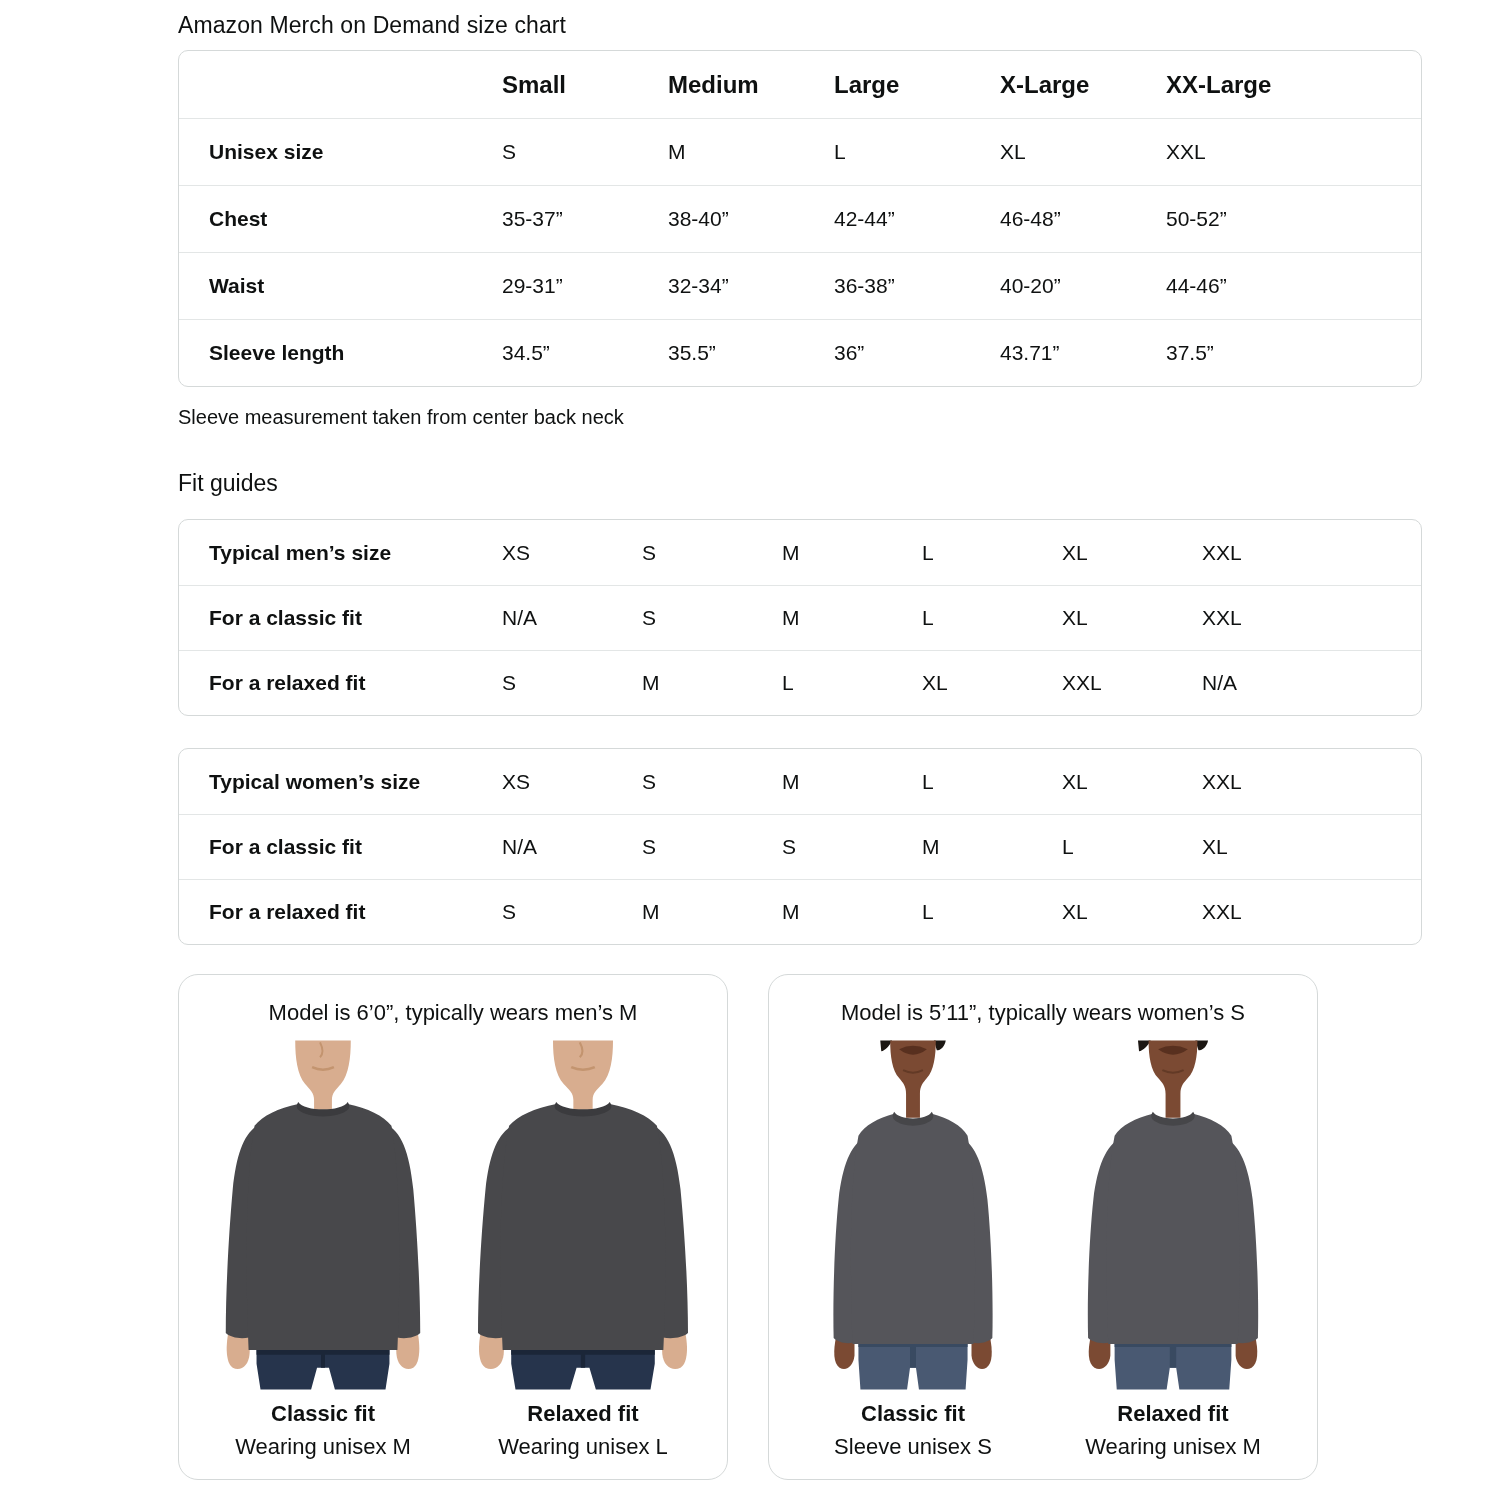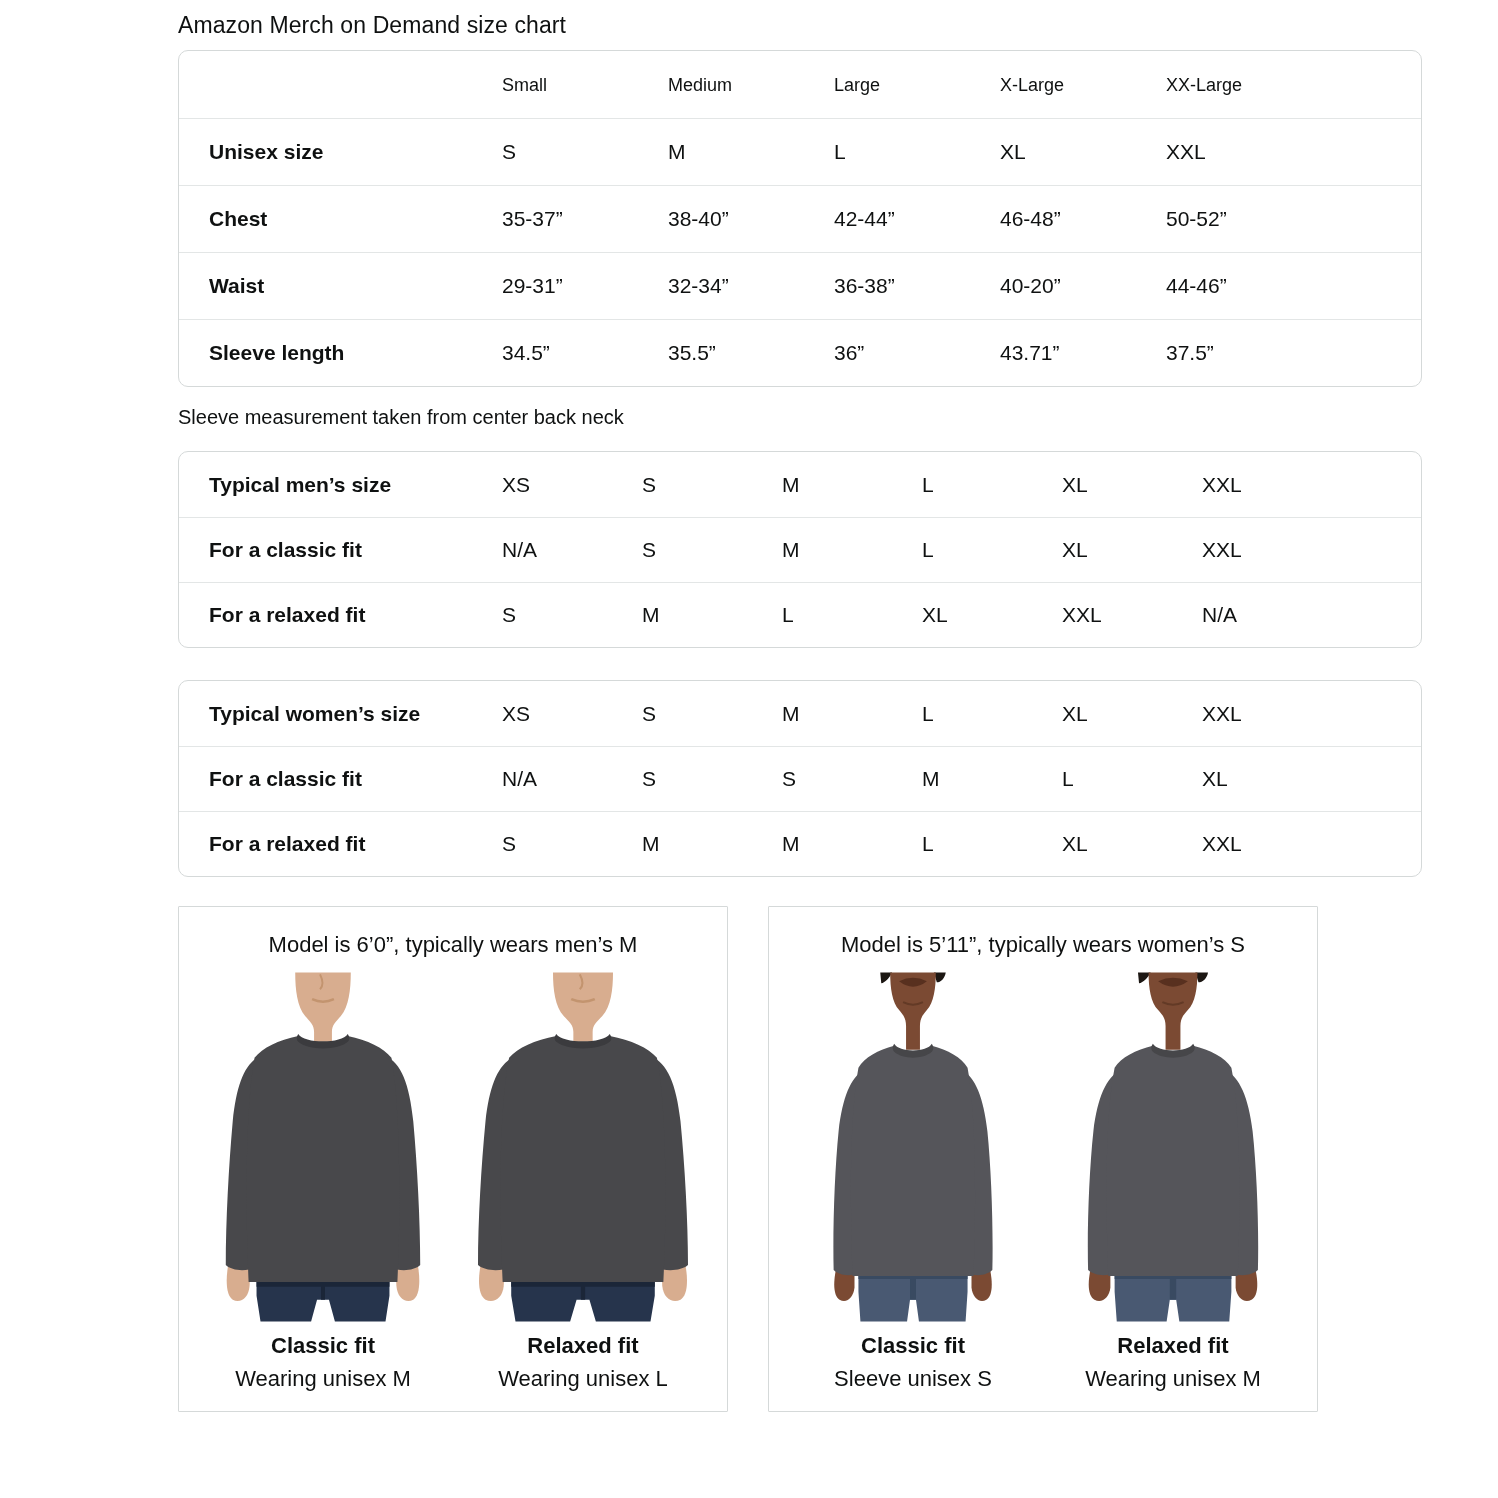--- a/index.html
+++ b/index.html
@@ -21,33 +21,33 @@
     margin-top:10px;
     overflow:hidden;
     background:#fff;
   }
   .trow { display:grid; align-items:center; }
   .trow + .trow { border-top:1px solid #E3E6E6; }
   .t1 .trow { grid-template-columns:323px 166px 166px 166px 166px 1fr; height:67px; }
   .t2 .trow { grid-template-columns:323px 140px 140px 140px 140px 140px 1fr; height:65px; }
   .tcell { font-size:21px; line-height:28px; white-space:nowrap; }
   .tlabel { font-weight:700; padding-left:30px; }
-  .thead { font-weight:400; font-size:18px; }
+  .thead { font-weight:700; font-size:24px; }
 
   .note { margin-top:17px; font-size:20px; line-height:26px; }
 
   .section-title { margin-top:38px; font-size:23px; font-weight:400; line-height:30px; }
   .t2.first { margin-top:21px; }
   .t2.second { margin-top:32px; }
 
   .cards { display:flex; gap:40px; margin-top:29px; }
   .card {
     width:550px;
     border:1px solid #D5D9D9;
-    border-radius:1px;
+    border-radius:20px;
     background:#fff;
     padding:24px 0 18px 0;
   }
   .card-title { text-align:center; font-size:22px; font-weight:400; line-height:28px; }
   .figures { display:flex; justify-content:center; gap:8px; margin-top:12px; }
   .figure { width:252px; display:flex; flex-direction:column; align-items:center; }
   .figure svg.model { width:248px; height:352px; display:block; }
   .fig-fit { margin-top:9px; font-size:22px; font-weight:700; line-height:28px; text-align:right; }
   .fig-wearing { margin-top:5px; font-size:22px; font-weight:400; line-height:28px; text-align:center; }
   .hidden-defs { position:absolute; width:0; height:0; overflow:hidden; }
@@ -143,20 +143,21 @@
       <div class="tcell">34.5”</div>
       <div class="tcell">35.5”</div>
       <div class="tcell">36”</div>
       <div class="tcell">43.71”</div>
       <div class="tcell">37.5”</div>
     </div>
   </div>
 
   <div class="note">Sleeve measurement taken from center back neck</div>
 
+  <div class="section-title">Fit guides</div>
 
   <div class="tbl t2 first">
     <div class="trow">
       <div class="tcell tlabel">Typical men’s size</div>
       <div class="tcell">XS</div>
       <div class="tcell">S</div>
       <div class="tcell">M</div>
       <div class="tcell">L</div>
       <div class="tcell">XL</div>
       <div class="tcell">XXL</div>

